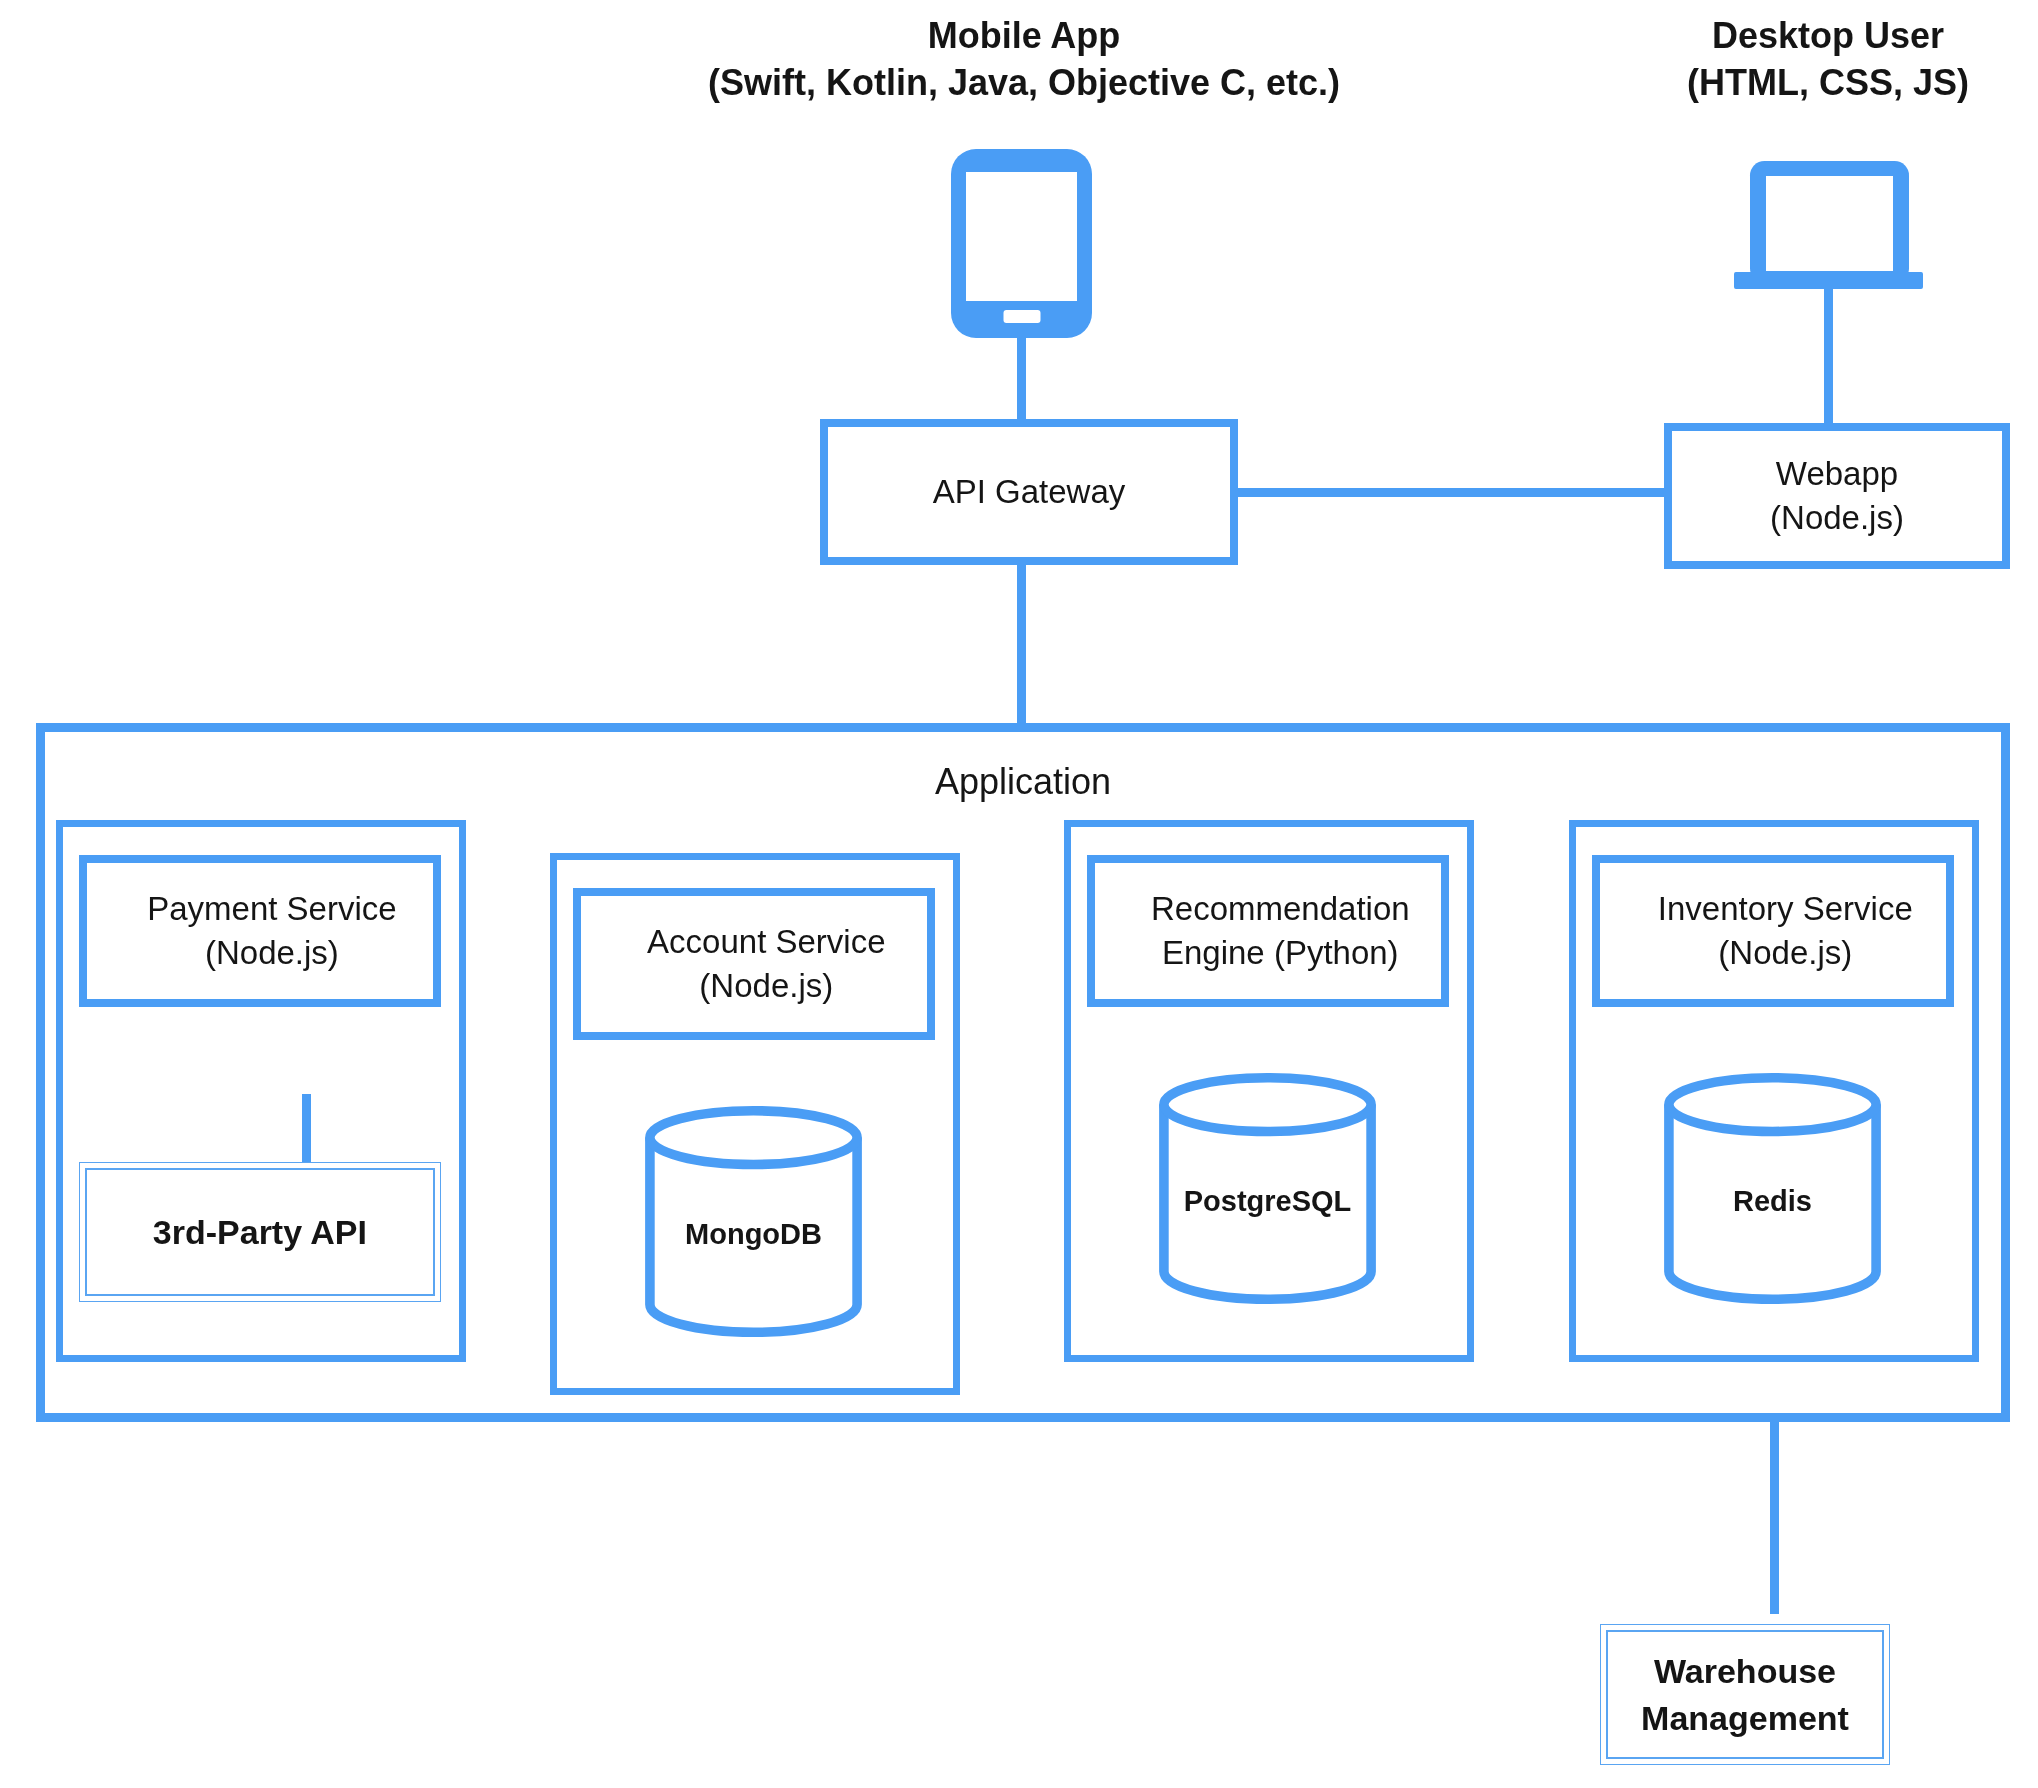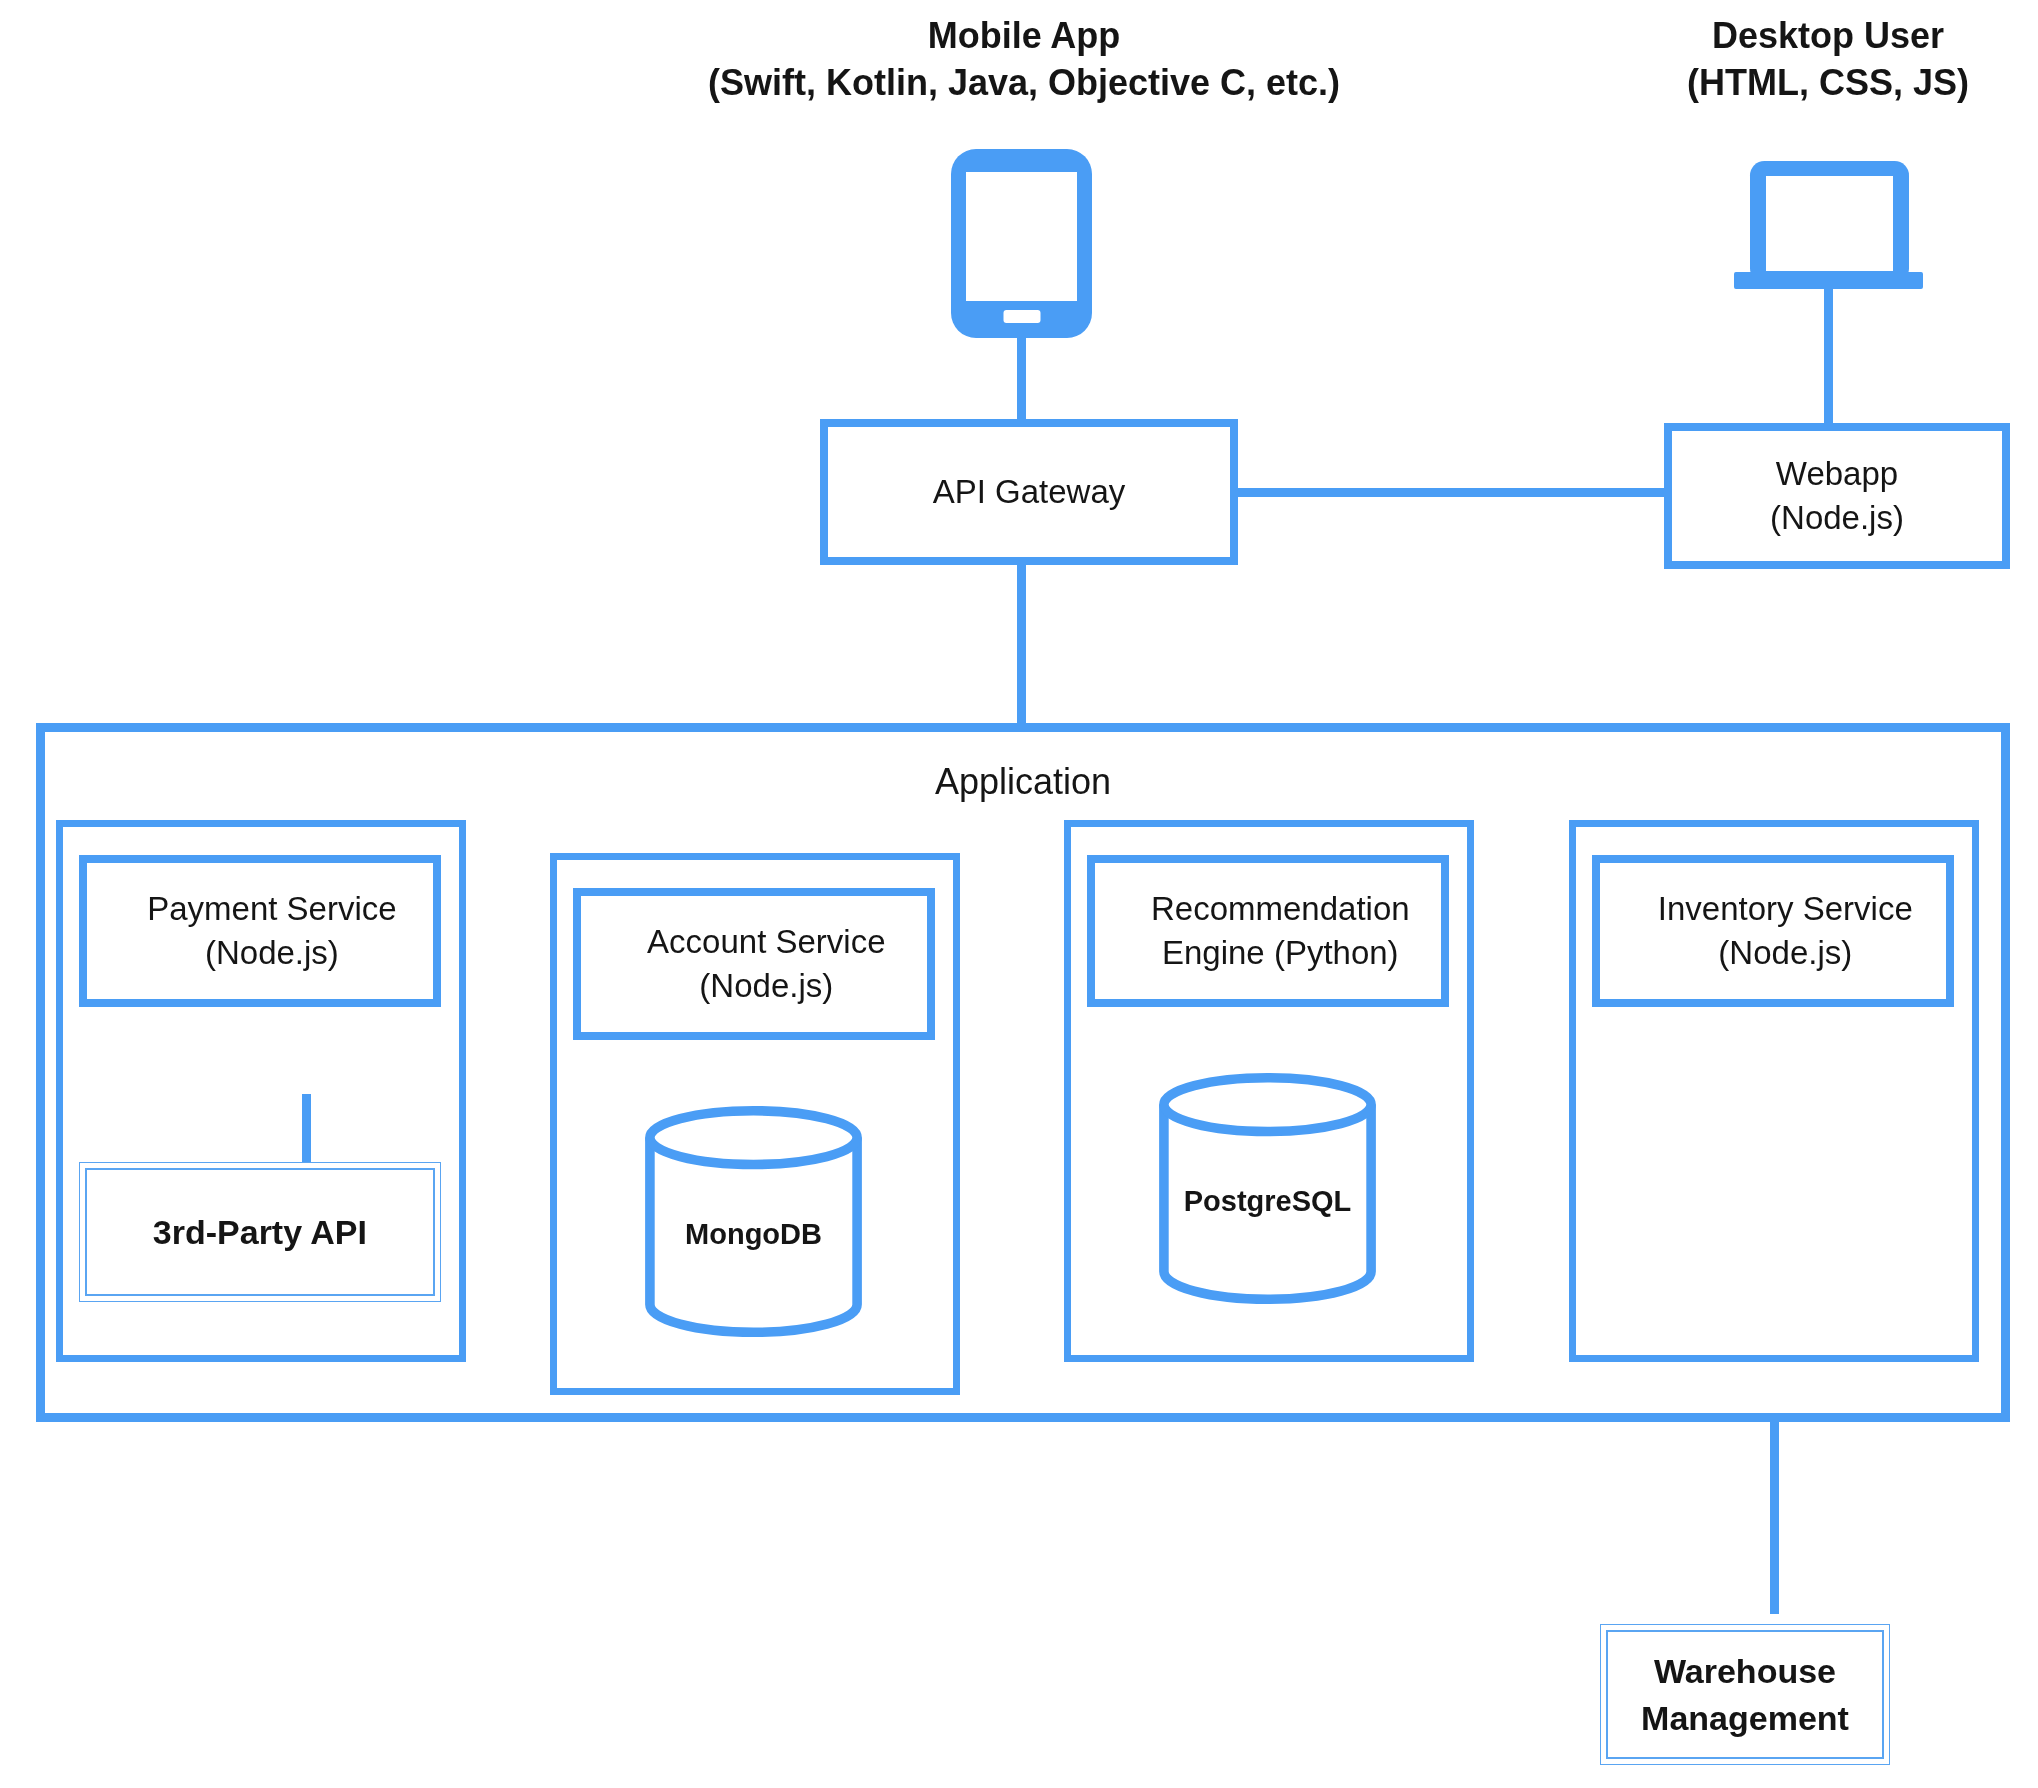--- a/index.html
+++ b/index.html
@@ -142,20 +142,27 @@
         </svg>
         <div class="cyl-label">PostgreSQL</div>
       </div>
     </div>
 
     <div class="col col-4">
       <div class="svc-box">
         <span>Inventory Service</span>
         <span>(Node.js)</span>
       </div>
+      <div class="cyl">
+        <svg viewBox="0 0 228 245" aria-hidden="true">
+          <path d="M6 34 V208 A108 29 0 0 0 222 208 V34"></path>
+          <ellipse cx="114" cy="34" rx="108" ry="28"></ellipse>
+        </svg>
+        <div class="cyl-label">Redis</div>
+      </div>
     </div>
   </div>
 
   <div class="dbl warehouse-box">
     <div class="dbl-inner">
       <span>Warehouse</span>
       <span>Management</span>
     </div>
   </div>
 

